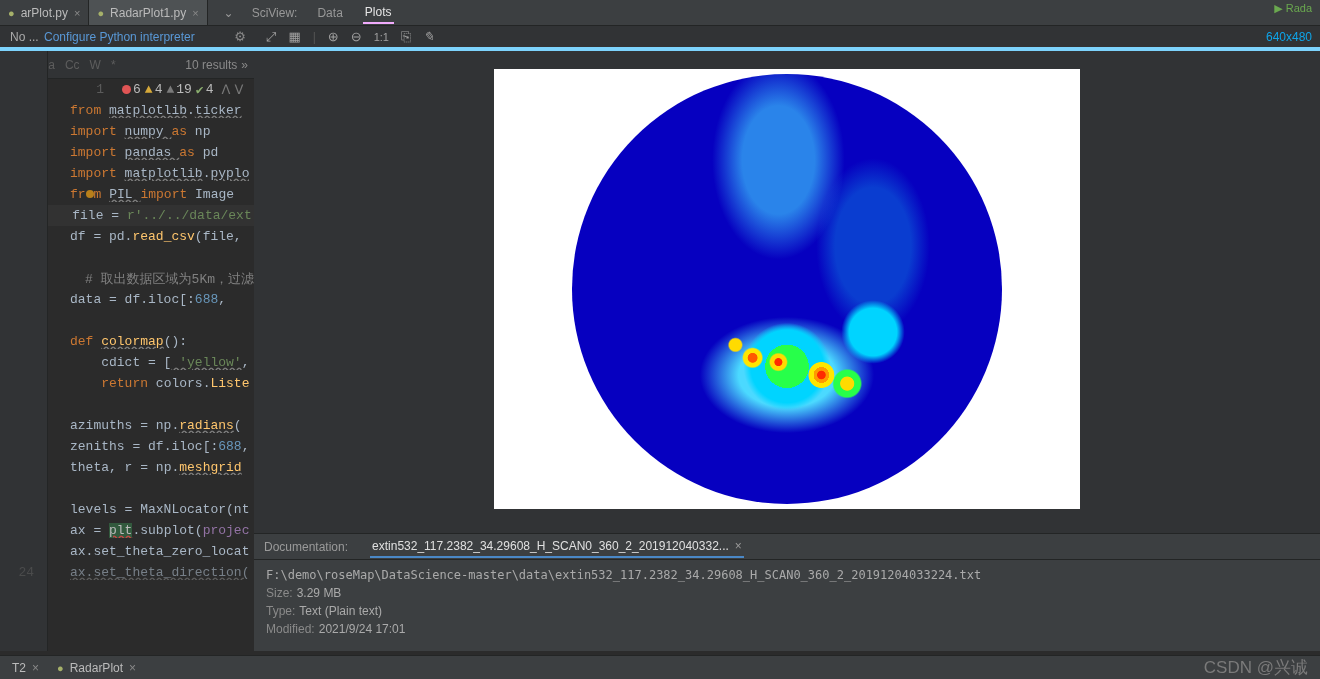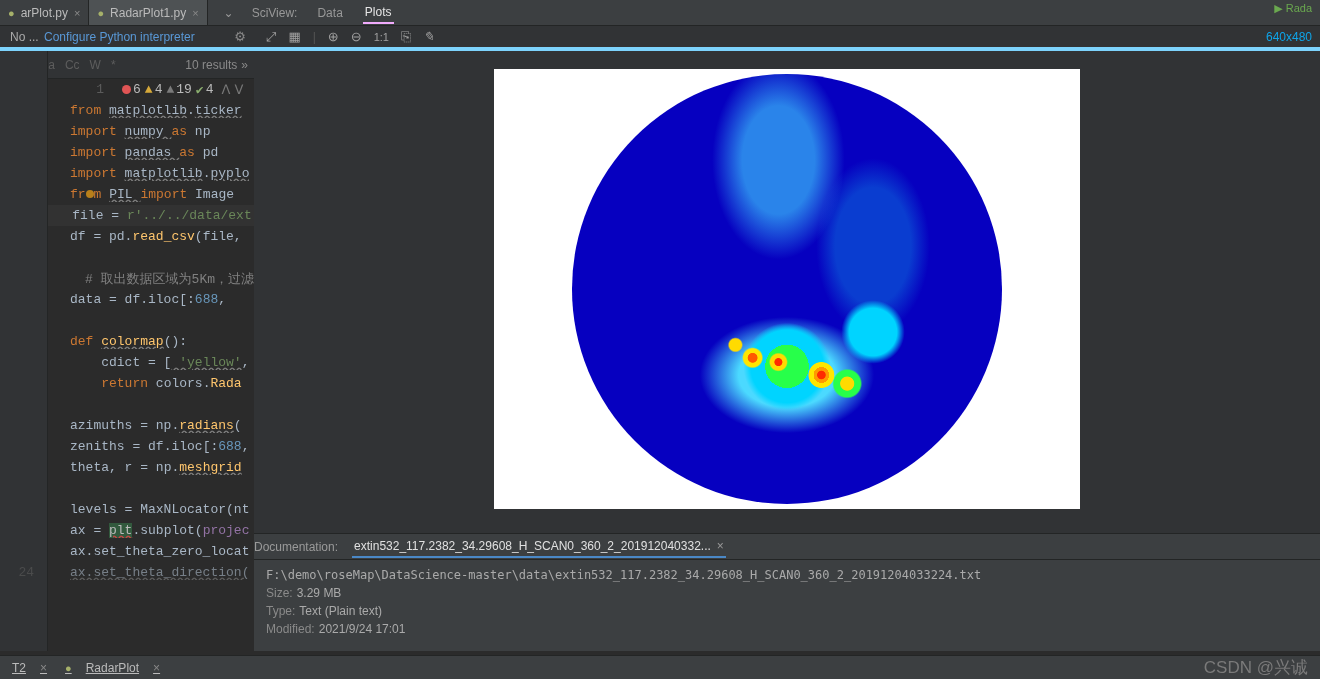--- a/index.html
+++ b/index.html
@@ -172,21 +172,22 @@
     height: 118px;
     background: #3c3f41;
     border-top: 1px solid #232525;
     padding: 0;
     color: #b0b0b0;
   }
   .doc-tabbar {
     height: 26px;
     display:flex; align-items:center;
     border-bottom: 1px solid #232525;
-    gap: 14px;
+    padding-left: 10px;
+    gap: 22px;
   }
   .doc-tab-label { color: #9a9a9a; }
   .doc-tab-item {
     color: #e0e0e0;
     border-bottom: 2px solid #4a88c7;
     padding: 3px 2px;
     display:flex; gap:6px; align-items:center;
   }
   .doc-body { padding: 8px 12px 4px 12px; display:flex; flex-direction:column; gap:4px; }
   .doc-row { color: #aaa; }
@@ -194,21 +195,21 @@
   .bottom-bar {
     position: absolute; left:0; right:0; bottom:0;
     height: 24px;
     background: #3c3f41;
     border-top: 1px solid #232525;
     display:flex; align-items:center;
     padding: 0 12px;
     justify-content: space-between;
   }
   .bottom-left { display:flex; gap:18px; align-items:center; }
-  .bot-tab { display:flex; gap:14px; align-items:center; cursor:pointer;text-decoration:underline; }
+  .bot-tab { display:flex; gap:6px; align-items:center; cursor:pointer; }
   .watermark { color: #7a7a7a; font-size: 17px; }
   .top-right-badge {
     position:absolute; top:2px; right:8px;
     color:#6aa84f; font-size:11px;
   }
 </style>
 </head>
 <body>
 
 <div class="top-right-badge">▶ Rada</div>
@@ -285,21 +286,21 @@
     <div class="line"><span class="ln">5</span><span class="code"><span class="kw">import </span><span class="id wv">matplotlib</span><span class="id">.</span><span class="id wv">pyplo</span></span></div>
     <div class="line"><span class="ln">6</span><span class="code"><span class="kw">fr</span><span style="background:#b87f1a;border-radius:50%;display:inline-block;width:8px;height:8px"></span><span class="kw">m </span><span class="id wv">PIL </span><span class="kw">import </span><span class="id">Image</span></span></div>
     <div class="line cursor-line"><span class="ln" style="color:#aeaeae">7</span><span class="code"><span class="id">file </span><span class="id">= </span><span class="st">r'../../data/ext</span></span></div>
     <div class="line"><span class="ln">8</span><span class="code"><span class="id">df </span><span class="id">= pd.</span><span class="fn">read_csv</span><span class="id">(file,</span></span></div>
     <div class="line"><span class="ln">9</span><span class="code"></span></div>
     <div class="line"><span class="ln">10</span><span class="code"><span class="cm"># 取出数据区域为5Km，过滤</span></span></div>
     <div class="line"><span class="ln">11</span><span class="code"><span class="id">data </span><span class="id">= df.iloc[:</span><span class="nm">688</span><span class="id">, </span></span></div>
     <div class="line"><span class="ln">12</span><span class="code"></span></div>
     <div class="line"><span class="ln">13</span><span class="code"><span class="kw">def </span><span class="fn wv">colormap</span><span class="id">():</span></span></div>
     <div class="line"><span class="ln">14</span><span class="code"><span class="id">    cdict </span><span class="id">= [</span><span class="st wv"> 'yellow'</span><span class="id">,</span></span></div>
-    <div class="line"><span class="ln">15</span><span class="code"><span class="kw">    return </span><span class="id">colors.</span><span class="fn">Rada</span></span></div>
+    <div class="line"><span class="ln">15</span><span class="code"><span class="kw">    return </span><span class="id">colors.</span><span class="fn">Liste</span></span></div>
     <div class="line"><span class="ln">16</span><span class="code"></span></div>
     <div class="line"><span class="ln">17</span><span class="code"><span class="id">azimuths </span><span class="id">= np.</span><span class="fn wv">radians</span><span class="id">(</span></span></div>
     <div class="line"><span class="ln">18</span><span class="code"><span class="id">zeniths </span><span class="id">= df.iloc[:</span><span class="nm">688</span><span class="id">,</span></span></div>
     <div class="line"><span class="ln">19</span><span class="code"><span class="id">theta</span><span class="id">, r </span><span class="id">= np.</span><span class="fn wv">meshgrid</span></span></div>
     <div class="line"><span class="ln">20</span><span class="code"></span></div>
     <div class="line"><span class="ln">21</span><span class="code"><span class="id">levels </span><span class="id">= MaxNLocator(</span><span class="id">nt</span></span></div>
     <div class="line"><span class="ln">22</span><span class="code"><span class="id">ax </span><span class="id">= </span><span class="hi wvr">plt</span><span class="id">.subplot(</span><span class="id" style="color:#9373a5">projec</span></span></div>
     <div class="line"><span class="ln">23</span><span class="code"><span class="id">ax.set_theta_zero_locat</span></span></div>
     <div class="line" style="opacity:.6"><span class="ln">24</span><span class="code"><span class="id wv">ax.set_theta_direction(</span></span></div>
   </div>

